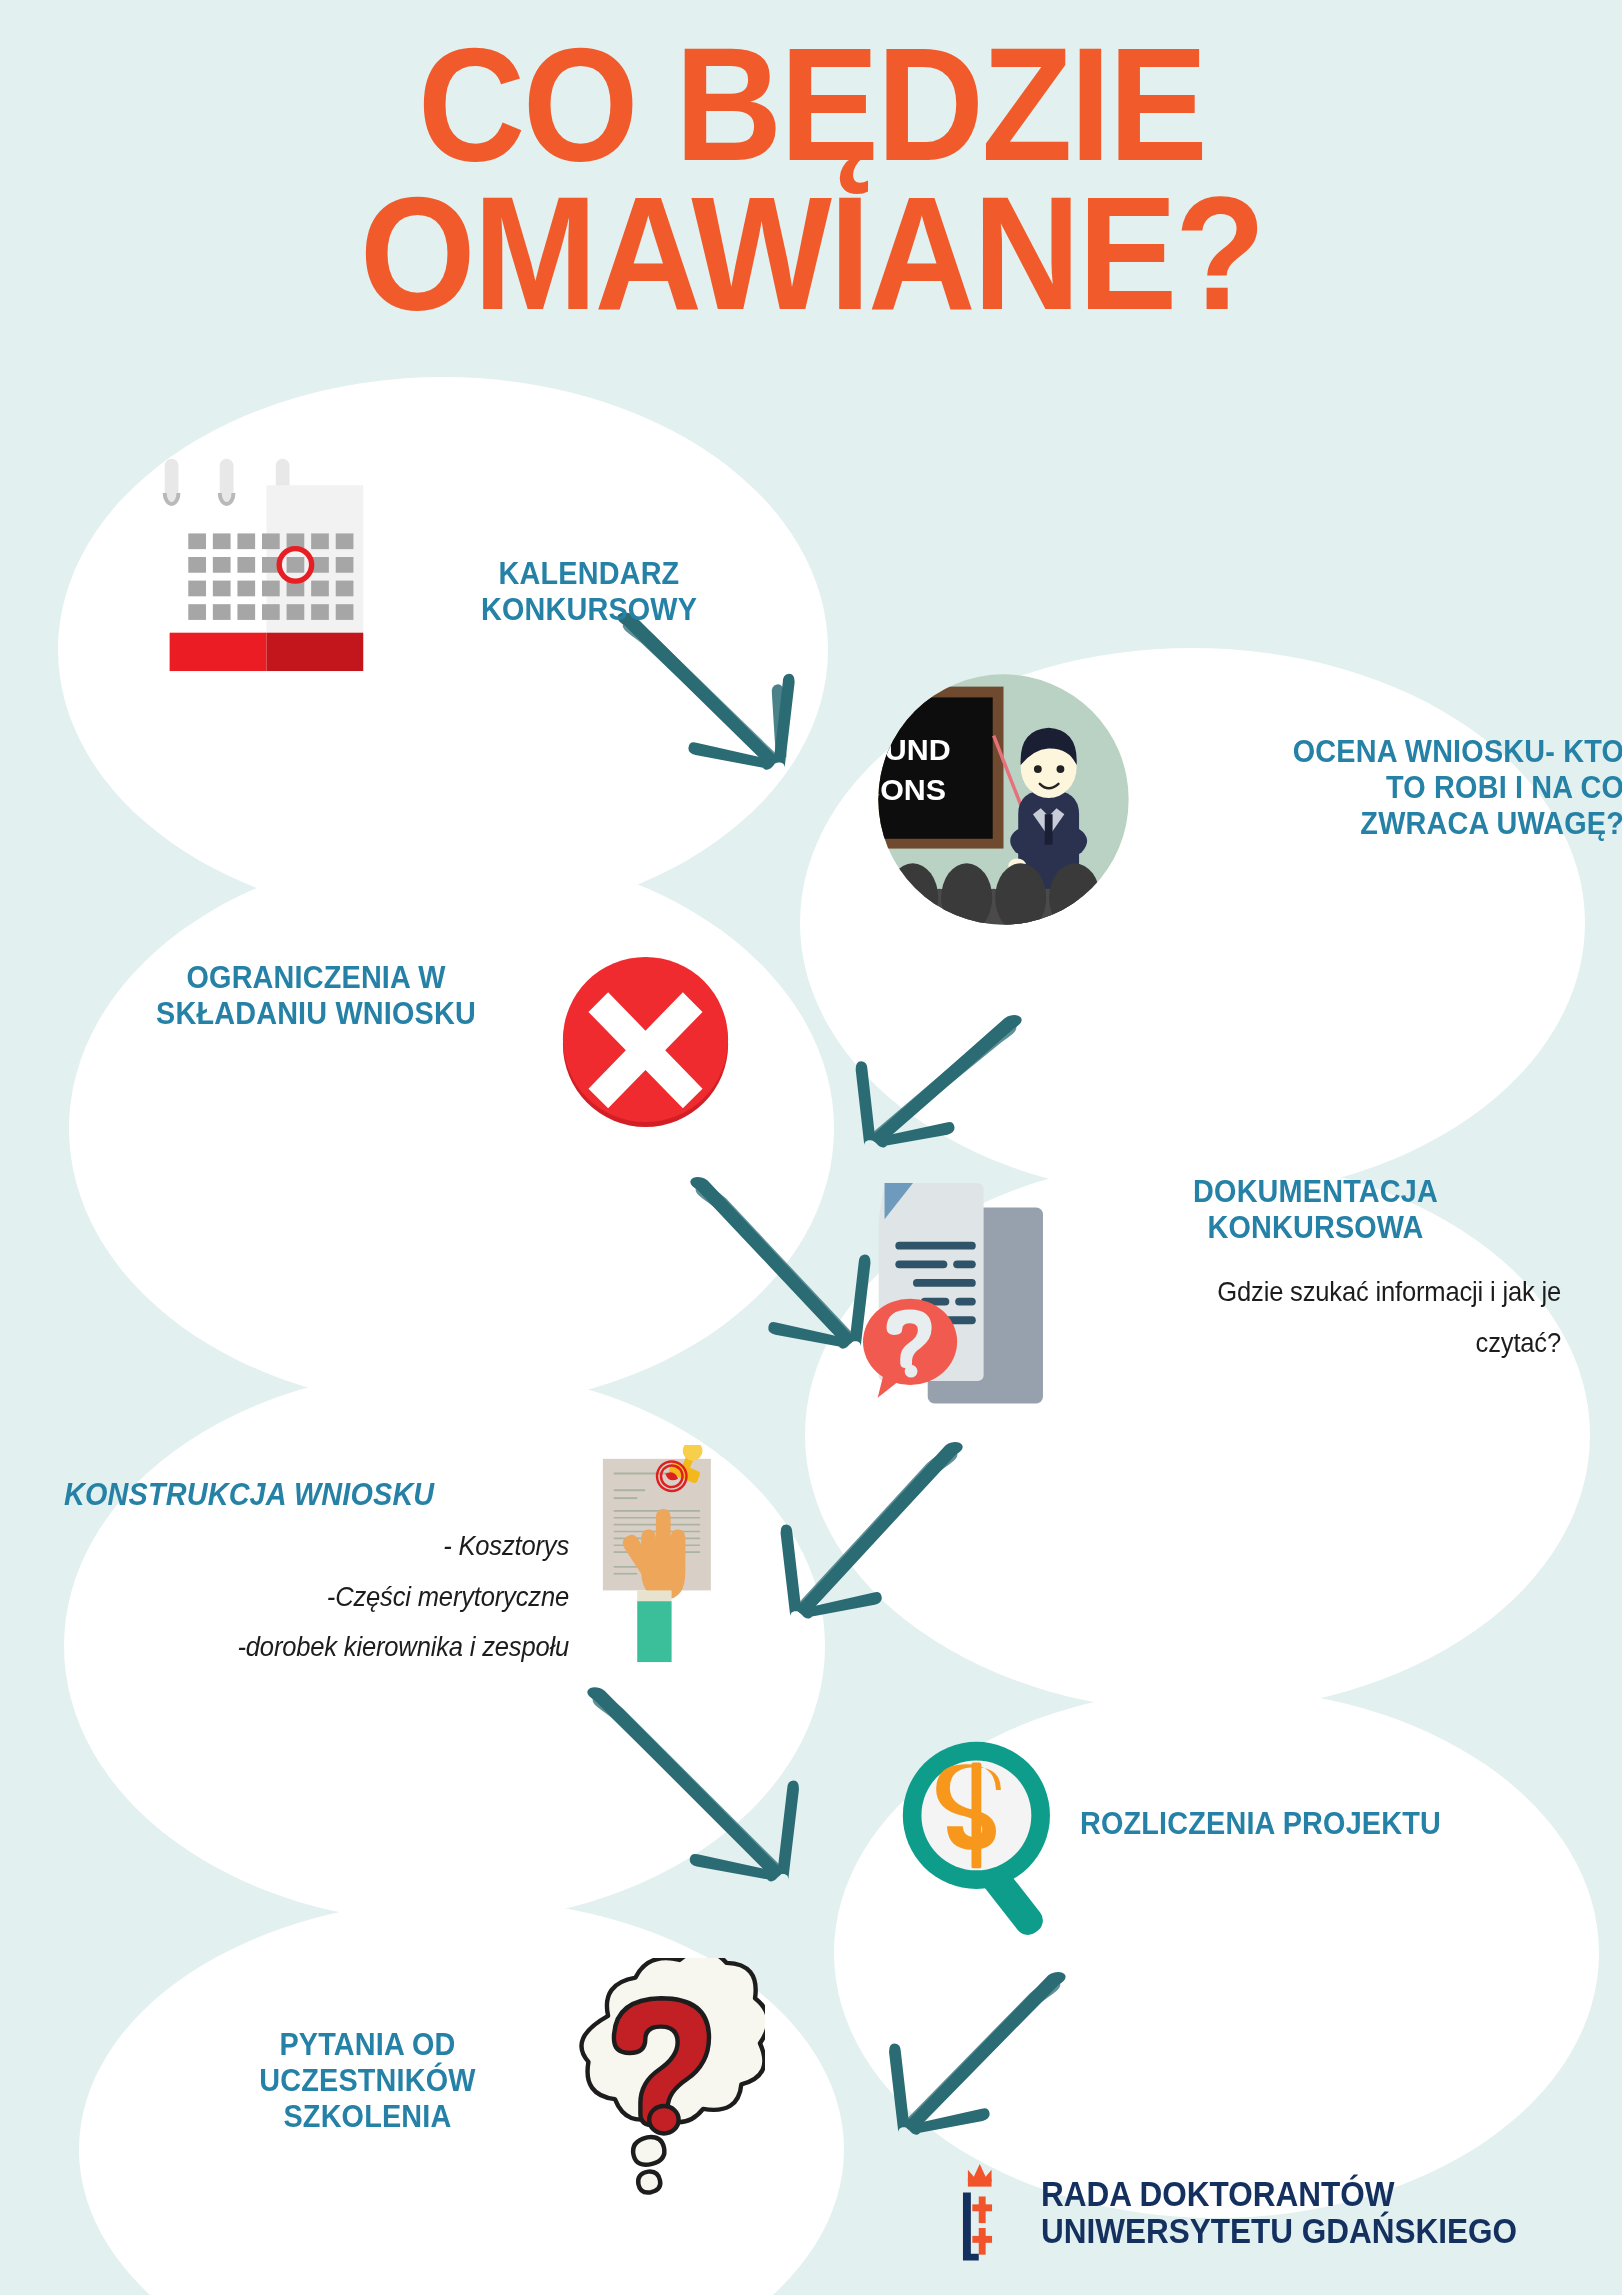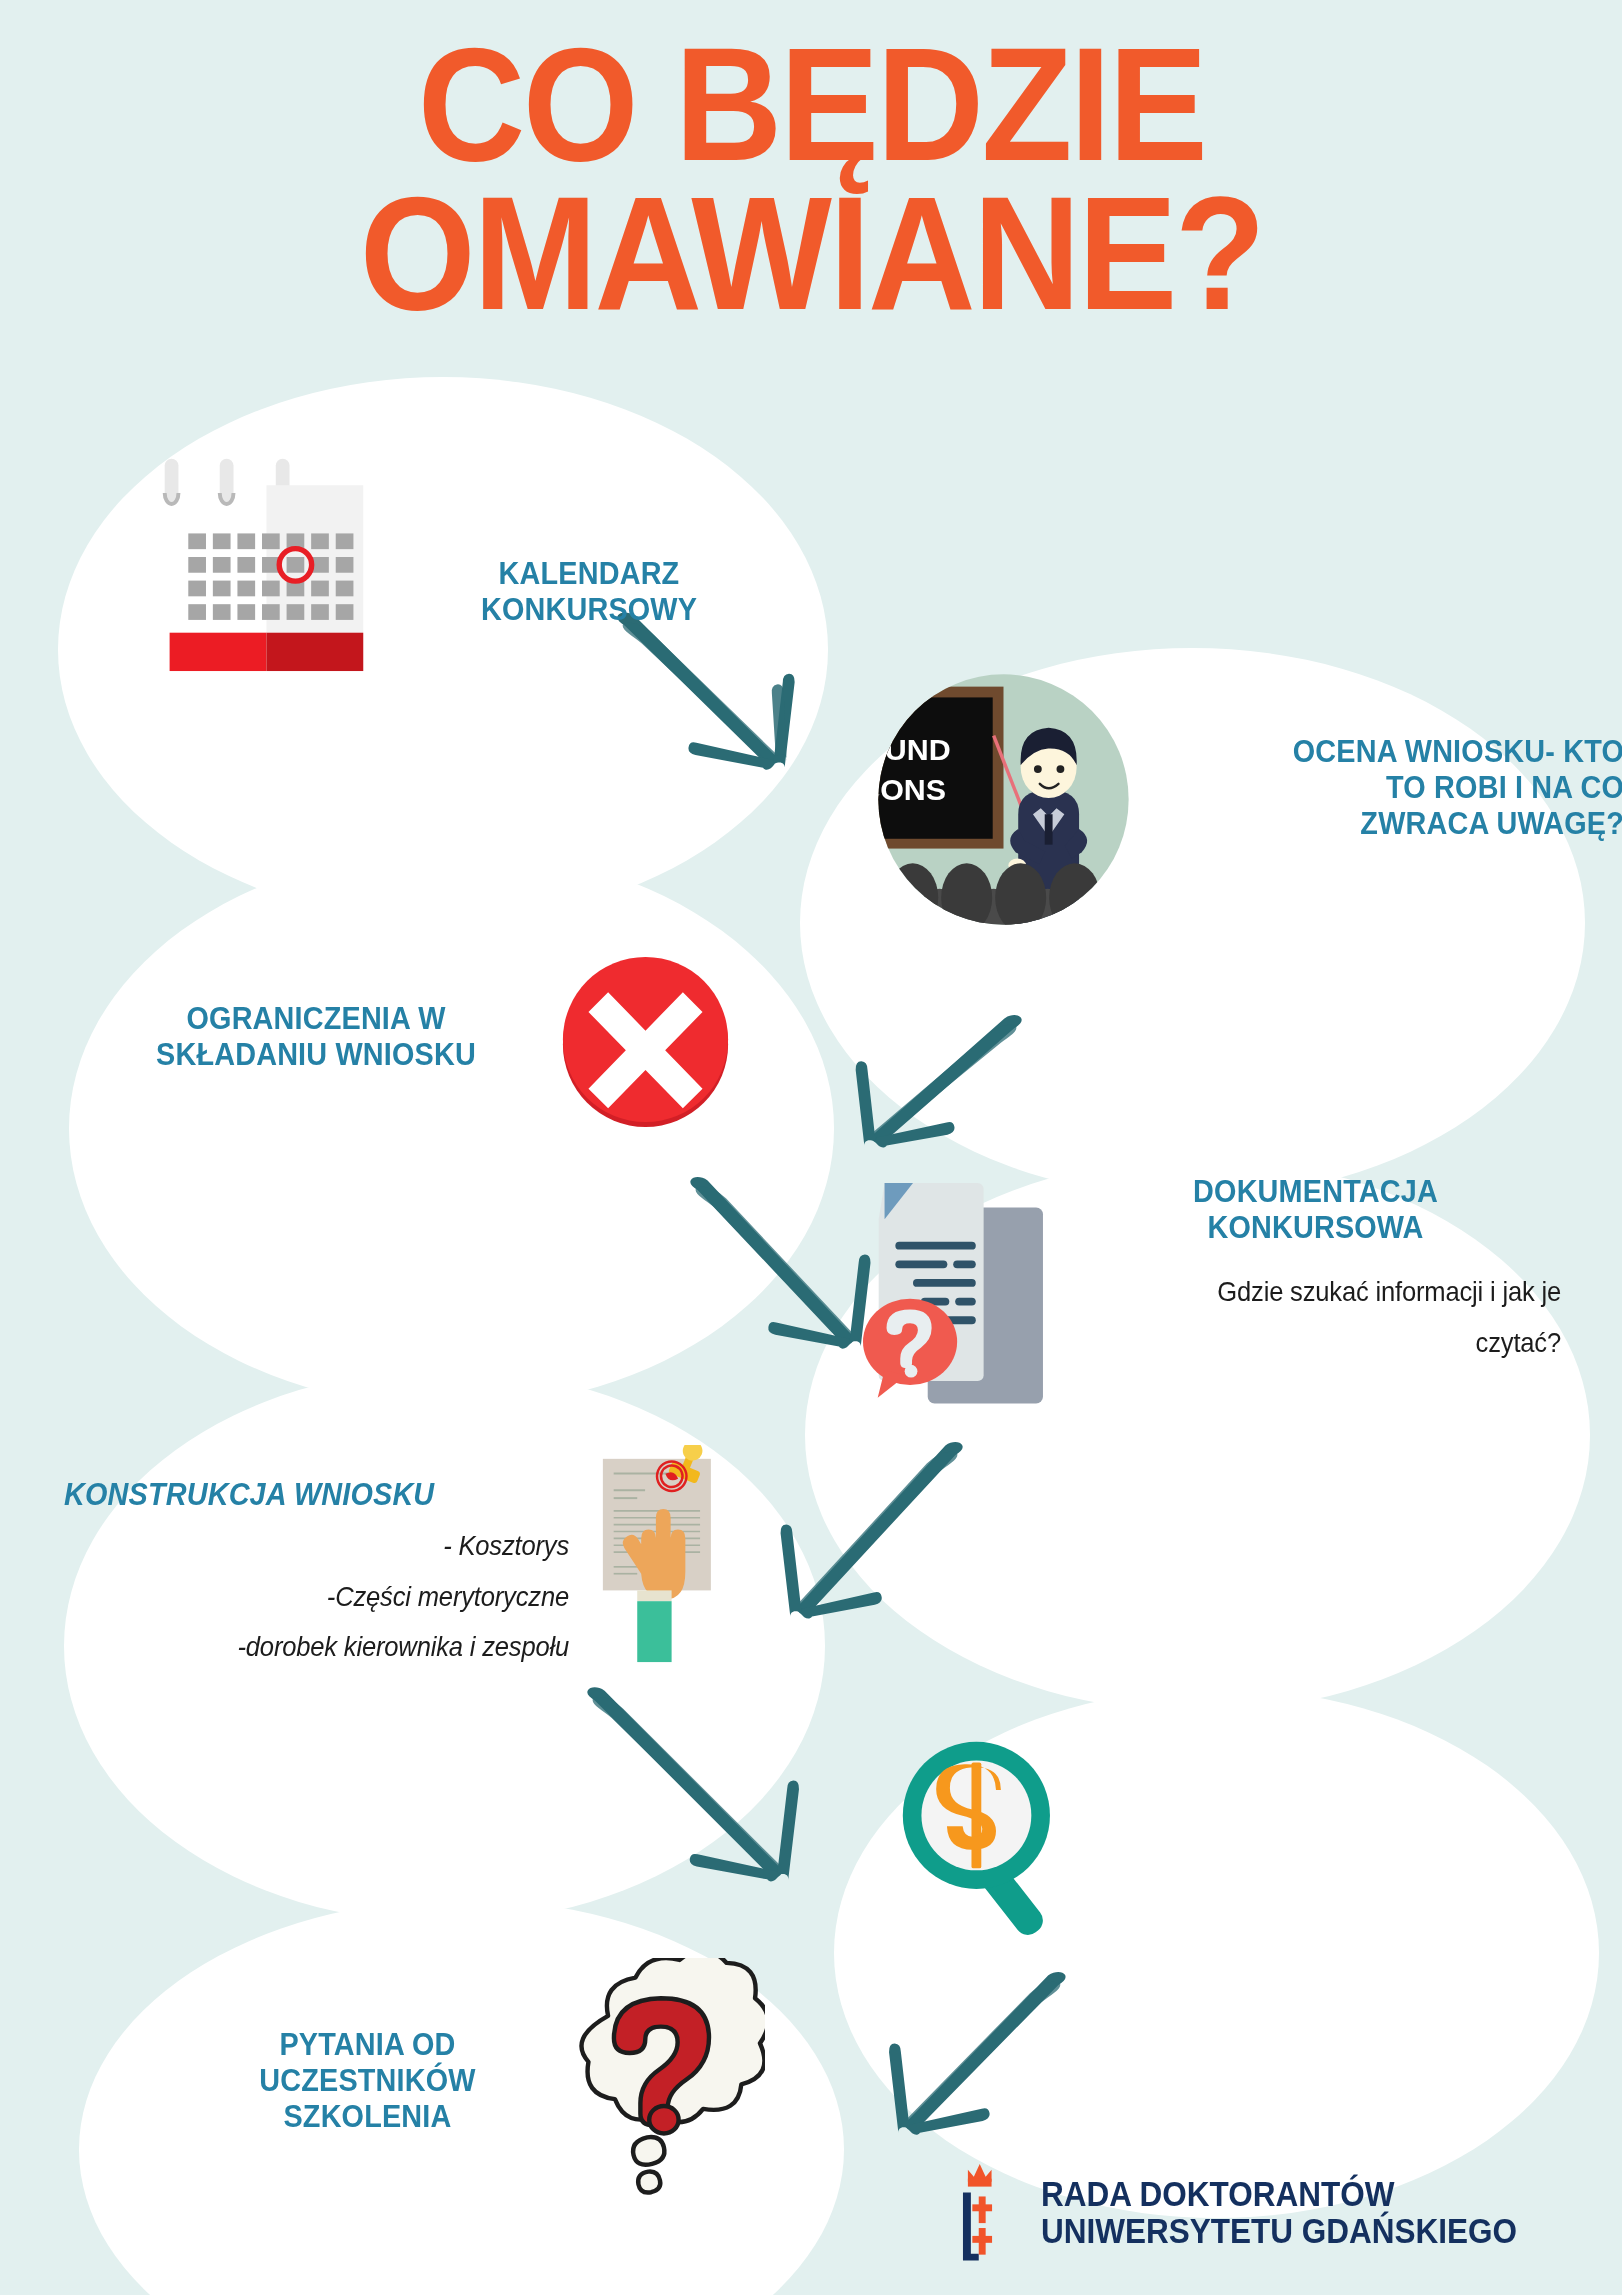--- a/index.html
+++ b/index.html
@@ -364,21 +364,21 @@
   </div>
 
   <div class="txtblock" style="left:1094px; top:734px; width:530px;">
     <div class="heading right">
       <div>OCENA WNIOSKU- KTO</div>
       <div>TO ROBI I NA CO</div>
       <div>ZWRACA UWAGĘ?</div>
     </div>
   </div>
 
-  <div class="txtblock" style="left:83px; top:1001px; width:466px;">
+  <div class="txtblock" style="left:83px; top:960px; width:466px;">
     <div class="heading center">
       <div>OGRANICZENIA W</div>
       <div>SKŁADANIU WNIOSKU</div>
     </div>
   </div>
 
   <div class="txtblock" style="left:1070px; top:1174px; width:491px;">
     <div class="heading center">
       <div>DOKUMENTACJA</div>
       <div>KONKURSOWA</div>
@@ -393,20 +393,25 @@
     <div class="heading left">
       <div>KONSTRUKCJA WNIOSKU</div>
     </div>
     <div class="sub right" style="margin-top:7.9px;">
       <div>- Kosztorys</div>
       <div>-Części merytoryczne</div>
       <div>-dorobek kierownika i zespołu</div>
     </div>
   </div>
 
+  <div class="txtblock" style="left:1080px; top:1806px; width:471px;">
+    <div class="heading left">
+      <div>ROZLICZENIA PROJEKTU</div>
+    </div>
+  </div>
 
   <div class="txtblock" style="left:186px; top:2027px; width:363px;">
     <div class="heading center">
       <div>PYTANIA OD</div>
       <div>UCZESTNIKÓW</div>
       <div>SZKOLENIA</div>
     </div>
   </div>
 
   <div class="logo" style="left:959px; top:2159px;">

